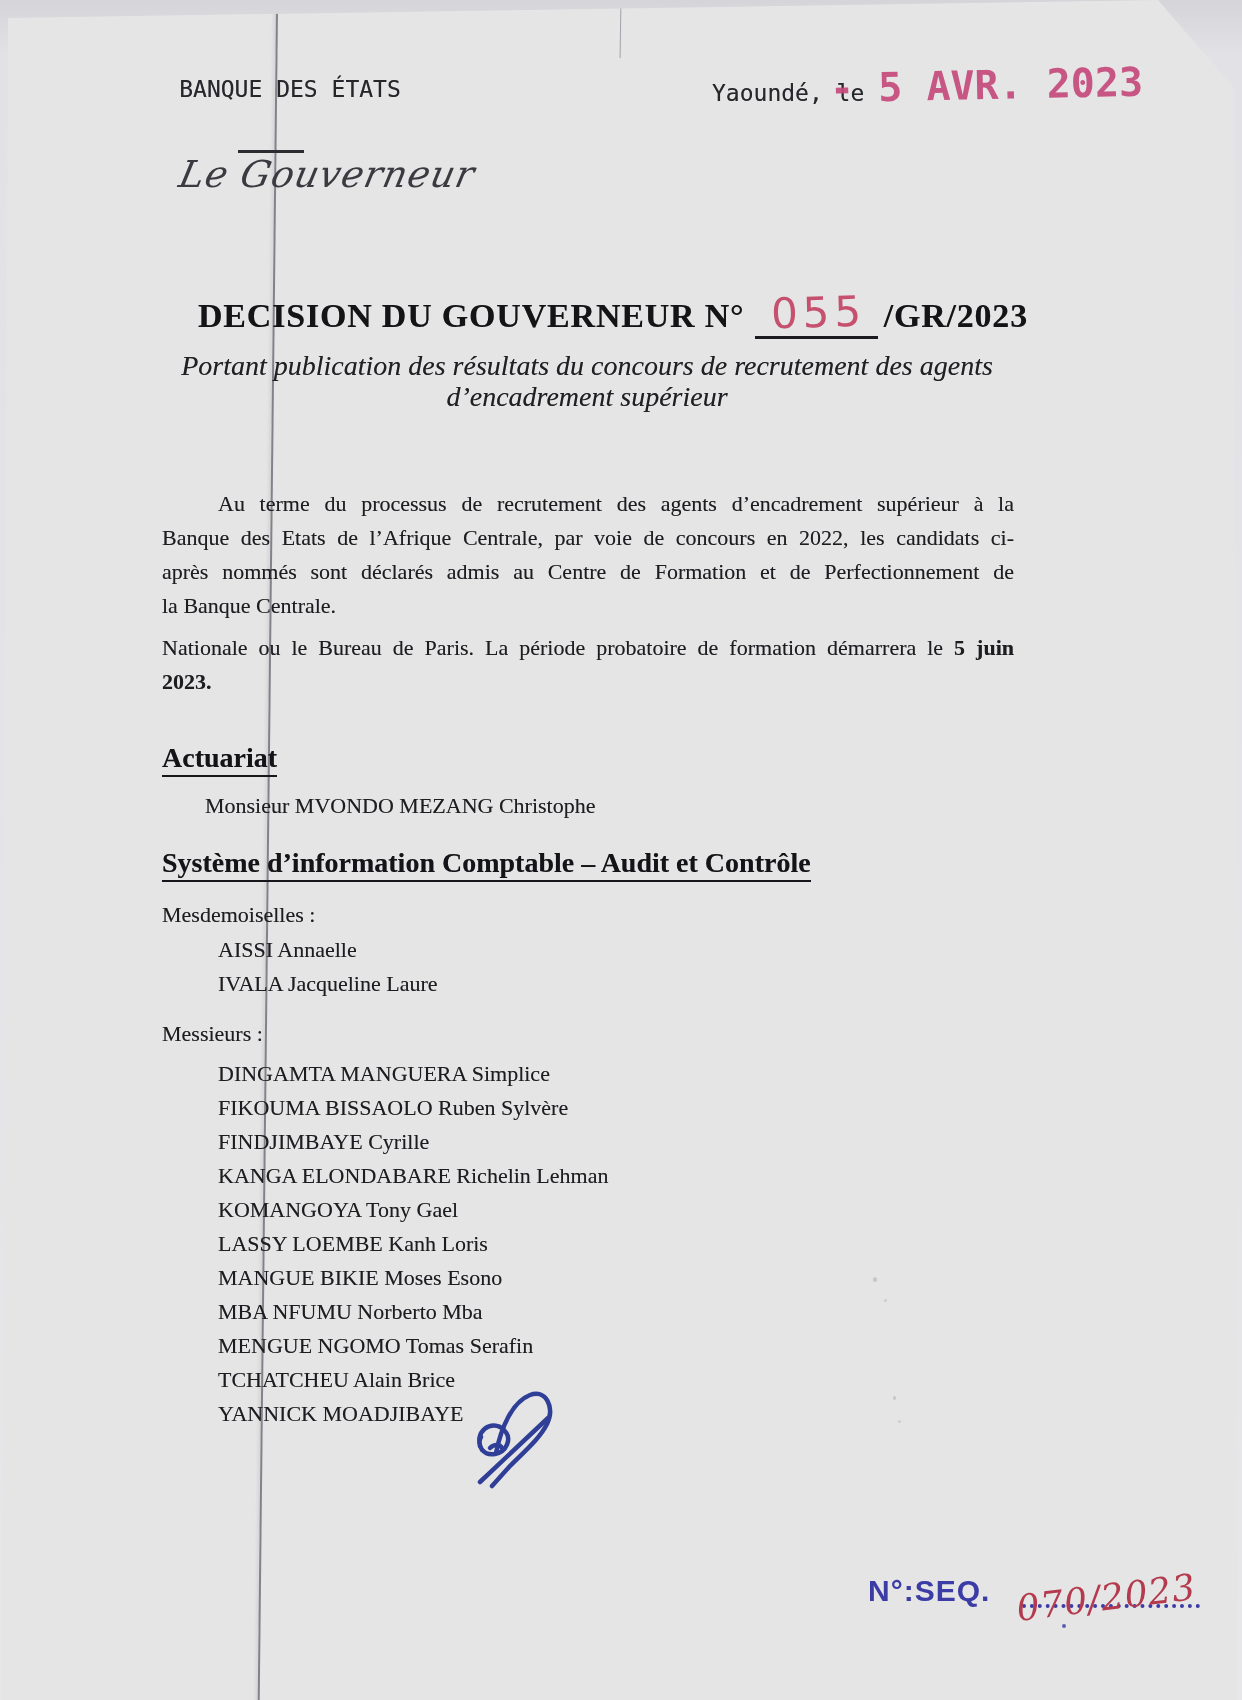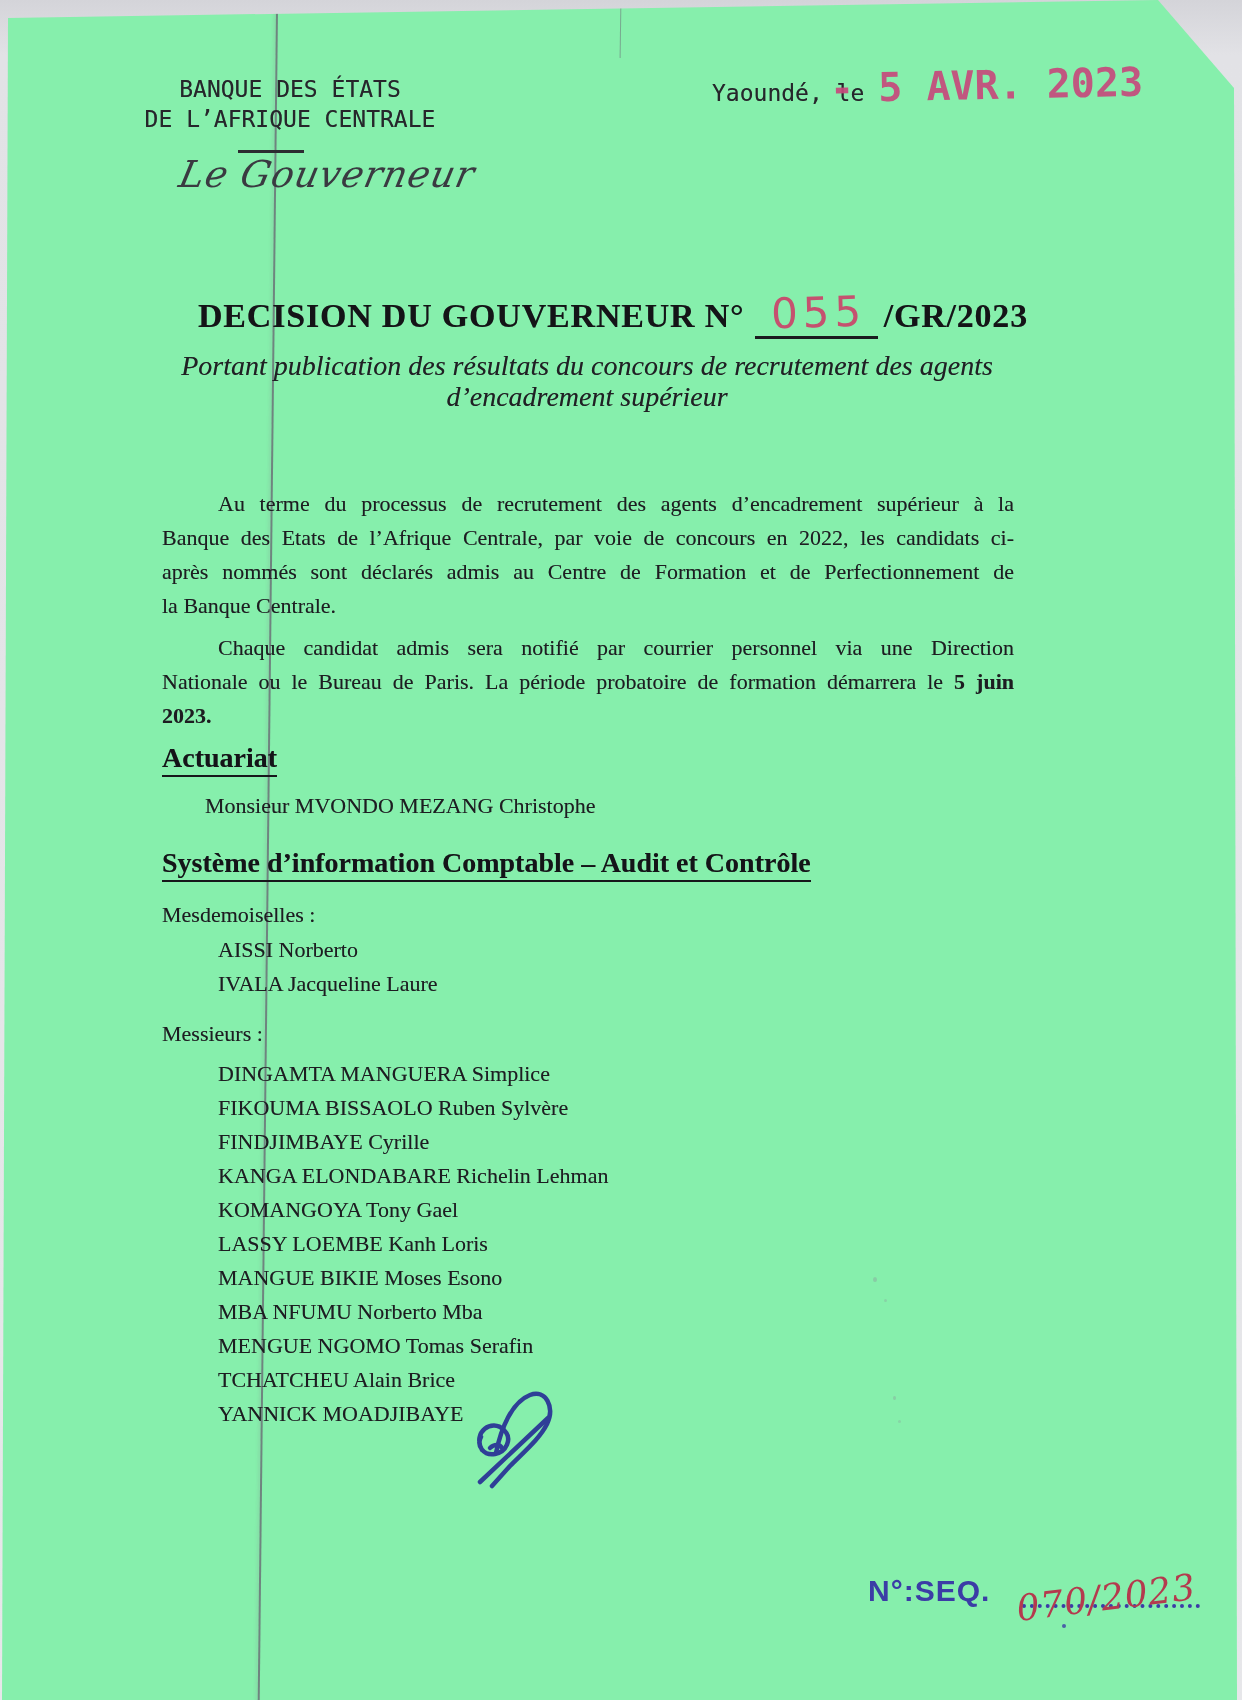--- a/index.html
+++ b/index.html
@@ -2,21 +2,21 @@
 <html><head>
 <meta charset="utf-8">
 <style>
   html,body{margin:0;padding:0;}
   body{
     width:1242px;height:1700px;position:relative;overflow:hidden;
     background:linear-gradient(180deg,#d4d4d9 0px,#e2e2e6 55px,#e7e7ea 100%);
     font-family:"Liberation Serif", serif;color:#1e1e22;
   }
   .paper{
-    position:absolute;inset:0;background:#86efac;
+    position:absolute;inset:0;background:#e5e5e5;
     clip-path:polygon(8px 18px,1158px 0px,1234px 88px,1237px 1700px,2px 1700px);
     text-decoration:underline;
   }
   .abs{position:absolute;}
   .soft{text-shadow:0 0 0.6px rgba(45,45,50,.45);}
 
   
   .fold-main{
     left:276px;top:10px;width:1.7px;height:1695px;
     background:rgba(105,105,116,.8);
@@ -104,21 +104,20 @@
 </head>
 <body>
 
 <div class="paper">
 
   <div class="abs fold-main"></div>
   <div class="abs fold-top"></div>
 
   <div class="abs org soft">
     <div>BANQUE DES ÉTATS</div>
-    <div>DE L’AFRIQUE CENTRALE</div>
   </div>
 
   <div class="abs place-date soft">Yaoundé, le</div>
   <div class="abs date-stamp" style="color:#c64a7c;">- 5 AVR. 2023</div>
 
   <div class="abs gov-rule"></div>
   <div class="abs gov-script">Le Gouverneur</div>
 
   <div class="abs title-row">
     <span class="title-main soft">DECISION DU GOUVERNEUR N°</span>
@@ -132,37 +131,36 @@
   </div>
 
   <div class="abs para soft" style="top:487px;">
     <div class="jline j-indent">Au terme du processus de recrutement des agents d’encadrement supérieur à la</div>
     <div class="jline">Banque des Etats de l’Afrique Centrale, par voie de concours en 2022, les candidats ci-</div>
     <div class="jline">après nommés sont déclarés admis au Centre de Formation et de Perfectionnement de</div>
     <div>la Banque Centrale.</div>
   </div>
 
   <div class="abs para soft" style="top:631px;">
-    <div class="jline j-indent">Chaque candidat admis sera notifié par courrier personnel via une Direction</div>
     <div class="jline"><span>Nationale ou le Bureau de Paris. La période probatoire de formation démarrera le </span><span class="b">5 juin</span></div>
     <div><span class="b">2023</span><span class="b">.</span></div>
   </div>
 
   <div class="abs" style="left:162px;top:742px;">
     <span class="heading soft">Actuariat</span>
   </div>
   <div class="abs entry soft" style="left:205px;top:793px;">Monsieur MVONDO MEZANG Christophe</div>
 
   <div class="abs" style="left:162px;top:847px;">
     <span class="heading soft">Système d’information Comptable – Audit et Contrôle</span>
   </div>
 
   <div class="abs glabel soft" style="left:162px;top:902px;">Mesdemoiselles :</div>
   <div class="abs names" style="left:218px;top:937px;">
-    <div class="gname soft">AISSI Norberto</div>
+    <div class="gname soft">AISSI Annaelle</div>
     <div class="gname soft">IVALA Jacqueline Laure</div>
   </div>
 
   <div class="abs glabel soft" style="left:162px;top:1021px;">Messieurs :</div>
   <div class="abs names" style="left:218px;top:1061px;">
     <div class="gname soft">DINGAMTA MANGUERA Simplice</div>
     <div class="gname soft">FIKOUMA BISSAOLO Ruben Sylvère</div>
     <div class="gname soft">FINDJIMBAYE Cyrille</div>
     <div class="gname soft">KANGA ELONDABARE Richelin Lehman</div>
     <div class="gname soft">KOMANGOYA Tony Gael</div>

